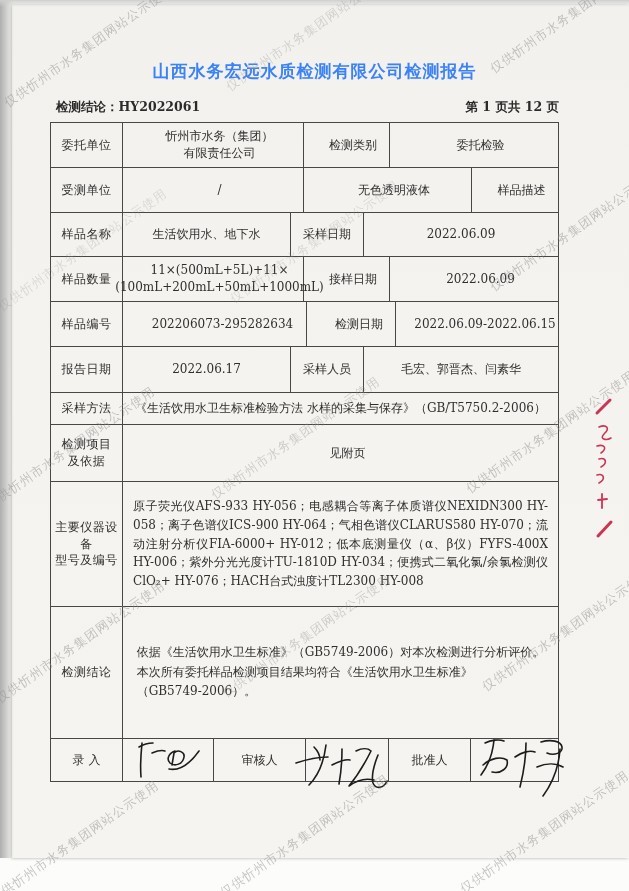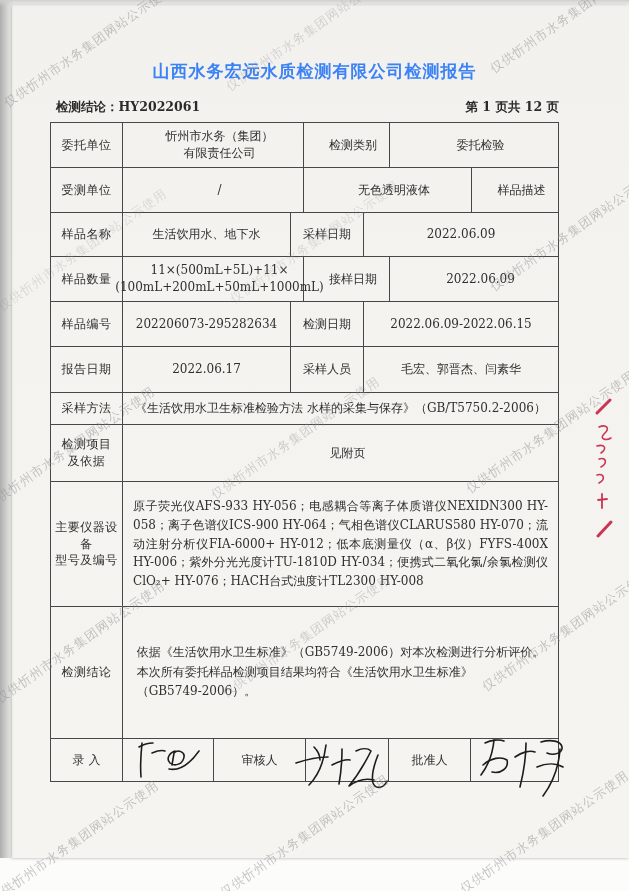--- a/index.html
+++ b/index.html
@@ -66,21 +66,21 @@
     box-sizing:border-box;border-right:1px solid #474747;
     display:flex;align-items:center;justify-content:center;
     text-align:center;white-space:pre-line;padding:0 2px;overflow:visible;
   }
   .cell:last-child{border-right:none;}
   .lab{width:72px;letter-spacing:.5px;}
   .val1{width:168px;}
   .lab2{width:73px;}
   .val2{flex:1;}
   .span-val{flex:1;}
-  .r1,.r2,.r4{height:44px;gap:13px;} .r3{height:43px;} .r5{height:44px;} .r6{height:45px;}
+  .r1,.r2,.r4{height:44px;gap:13px;} .r3{height:43px;} .r5{height:44px;gap:16px;} .r6{height:45px;}
   .r7{height:31px;} .r8{height:56px;gap:14px;} .r9{height:124px;} .r10{height:131px;} .r11{height:42px;}
   .left-block{
     justify-content:flex-start;text-align:justify;white-space:pre-line;
     padding:0 10px;line-height:1.58;
   }
   .concl{padding:0 12px;line-height:1.62;text-align:left;}
   
   .f1{width:72px;} .f2{width:91px;position:relative;} .f3{width:92px;}
   .f4{width:83px;position:relative;} .f5{width:82px;} .f6{flex:1;position:relative;}
   .sig{position:absolute;overflow:visible;pointer-events:none;}

